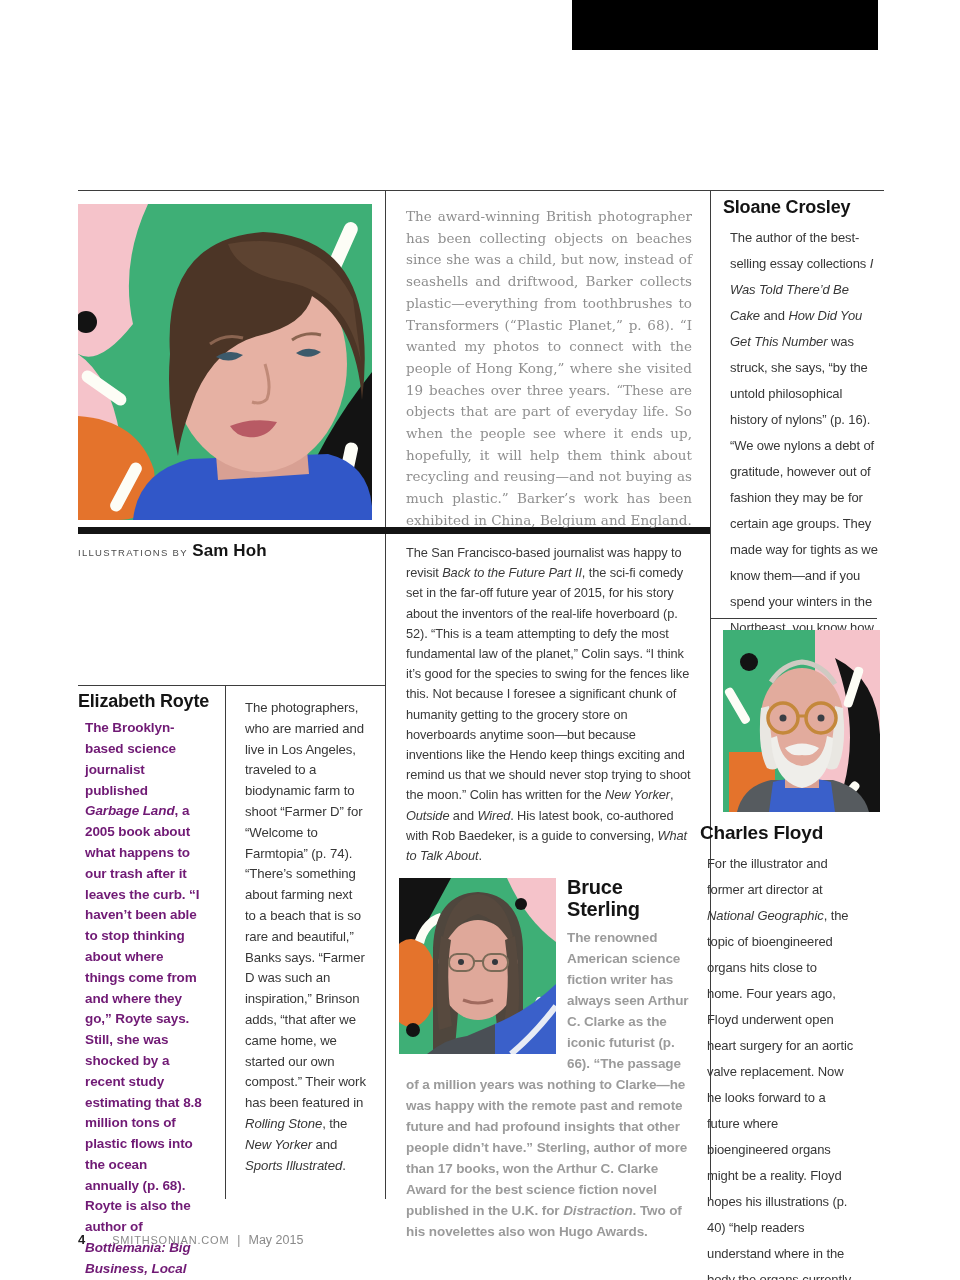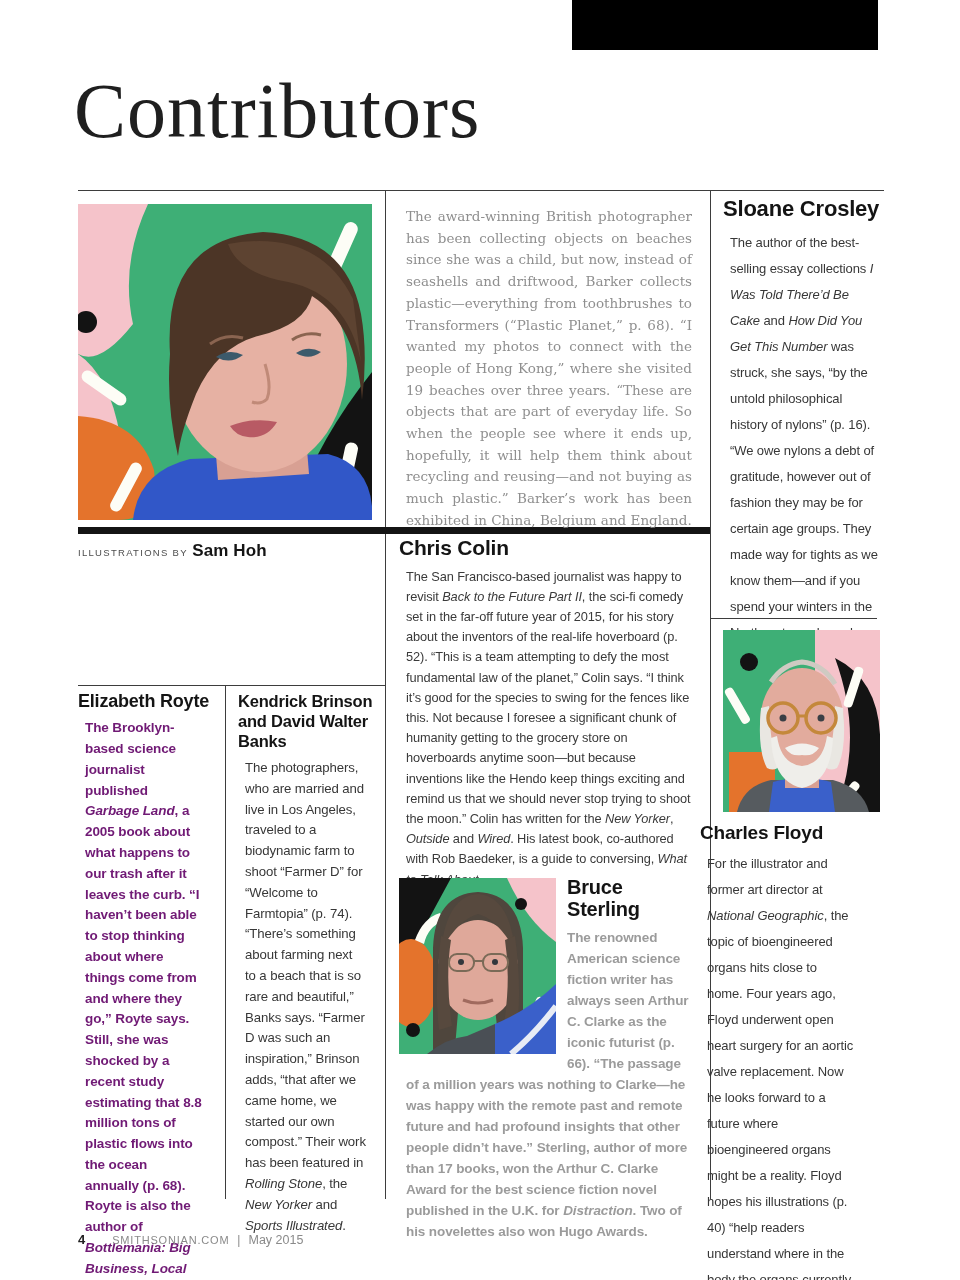--- a/index.html
+++ b/index.html
@@ -39,21 +39,21 @@
   .sec-mandy{left:399px;top:199px;width:300px;}
   .sec-mandy h2{font-size:22px;}
   .bio-serif{margin-top:7px;font-family:"DejaVu Serif",serif;font-size:13.5px;line-height:21.7px;
              color:#8f8f8f;text-align:justify;}
 
   .sec-chris{left:399px;top:536px;width:300px;}
   .sec-chris h2{font-size:21px;}
   .bio-dark-wide{margin-top:7px;font-size:12.8px;line-height:20.2px;color:#3a3a3a;letter-spacing:-0.1px;}
 
   .sec-sloane{left:723px;top:197px;width:162px;}
-  .sec-sloane h2{font-size:22px;}
+  .sec-sloane h2{font-size:18px;}
   .bio-dark-narrow{margin-top:8px;font-size:13px;line-height:26px;color:#373737;letter-spacing:-0.1px;}
 
   .sec-elizabeth{left:78px;top:691px;width:132px;}
   .sec-elizabeth h2{font-size:18px;}
   .bio-gray-bold{margin-top:7px;font-size:13.5px;line-height:20.8px;font-weight:bold;color:#701a75;letter-spacing:-0.1px;}
 
   .sec-kendrick{left:238px;top:691px;width:135px;}
   .sec-kendrick h2{font-size:16.5px;line-height:20px;}
   .sec-kendrick .bio-dark-narrow{margin-top:7px;font-size:13.2px;line-height:20.8px;}
 
@@ -71,21 +71,20 @@
   .footer .sep{margin:0 8px;font-size:12px;color:#8a8a8a;}
   .footer .issue{font-size:12.5px;color:#8a8a8a;}
 </style>
 </head>
 <body>
 
 <div class="page">
 
   <div class="black-banner"></div>
 
-  <div class="page-title">Contributors</div>
 
   <div class="hrule rule-top"></div>
   <div class="vrule v1"></div>
   <div class="vrule v2"></div>
   <div class="hrule rule-left-block"></div>
   <div class="vrule v3"></div>
   <div class="hrule rule-col3"></div>
 
   <svg class="portrait portrait-main" viewBox="0 0 294 316">
     <rect width="294" height="316" fill="#3eaf76"></rect>
@@ -117,36 +116,34 @@
   <div class="credit">
     <span class="label">ILLUSTRATIONS BY</span>
     <span class="artist">Sam Hoh</span>
   </div>
 
   <section class="sec sec-mandy">
     <p class="bio bio-serif">The award-winning British photographer has been collecting objects on beaches since she was a child, but now, instead of seashells and driftwood, Barker collects plastic—everything from toothbrushes to Transformers (“Plastic Planet,” p. 68). “I wanted my photos to connect with the people of Hong Kong,” where she visited 19 beaches over three years. “These are objects that are part of everyday life. So when the people see where it ends up, hopefully, it will help them think about recycling and reusing—and not buying as much plastic.” Barker’s work has been exhibited in China, Belgium and England.</p>
   </section>
 
   <section class="sec sec-chris">
-    <h2>Chris Colin</h2>
     <p class="bio bio-dark-wide">The San Francisco-based journalist was happy to revisit <i>Back to the Future Part II</i>, the sci-fi comedy set in the far-off future year of 2015, for his story about the inventors of the real-life hoverboard (p. 52). “This is a team attempting to defy the most fundamental law of the planet,” Colin says. “I think it’s good for the species to swing for the fences like this. Not because I foresee a significant chunk of humanity getting to the grocery store on hoverboards anytime soon—but because inventions like the Hendo keep things exciting and remind us that we should never stop trying to shoot the moon.” Colin has written for the <i>New Yorker</i>, <i>Outside</i> and <i>Wired</i>. His latest book, co-authored with Rob Baedeker, is a guide to conversing, <i>What to Talk About</i>.</p>
   </section>
 
   <section class="sec sec-sloane">
     <h2>Sloane Crosley</h2>
     <p class="bio bio-dark-narrow">The author of the best-selling essay collections <i>I Was Told There’d Be Cake</i> and <i>How Did You Get This Number</i> was struck, she says, “by the untold philosophical history of nylons” (p. 16). “We owe nylons a debt of gratitude, however out of fashion they may be for certain age groups. They made way for tights as we know them—and if you spend your winters in the Northeast, you know how important tights are.” Crosley’s first novel, <i>The Clasp</i>, will be out in October.</p>
   </section>
 
   <section class="sec sec-elizabeth">
     <h2>Elizabeth Royte</h2>
     <p class="bio bio-gray-bold">The Brooklyn-based science journalist published <i>Garbage Land</i>, a 2005 book about what happens to our trash after it leaves the curb. “I haven’t been able to stop thinking about where things come from and where they go,” Royte says. Still, she was shocked by a recent study estimating that 8.8 million tons of plastic flows into the ocean annually (p. 68). Royte is also the author of <i>Bottlemania: Big Business, Local Springs, and the Battle Over America’s Drinking Water.</i></p>
   </section>
 
   <section class="sec sec-kendrick">
-    <h2>Kendrick Brinson and David Walter Banks</h2>
     <p class="bio bio-dark-narrow">The photographers, who are married and live in Los Angeles, traveled to a biodynamic farm to shoot “Farmer D” for “Welcome to Farmtopia” (p. 74). “There’s something about farming next to a beach that is so rare and beautiful,” Banks says. “Farmer D was such an inspiration,” Brinson adds, “that after we came home, we started our own compost.” Their work has been featured in <i>Rolling Stone</i>, the <i>New Yorker</i> and <i>Sports Illustrated</i>.</p>
   </section>
 
   <section class="sec sec-bruce">
     <svg class="portrait portrait-bruce" viewBox="0 0 157 176">
       <rect width="157" height="176" fill="#3eaf76"></rect>
       <path d="M0,0 L52,0 L0,96 Z" fill="#131313"></path>
       <ellipse cx="12" cy="105" rx="26" ry="44" fill="#e4732c"></ellipse>
       <path d="M108,0 L157,0 L157,64 Q127,42 108,0 Z" fill="#f5c3ca"></path>
       <circle cx="122" cy="26" r="6" fill="#131313"></circle>

